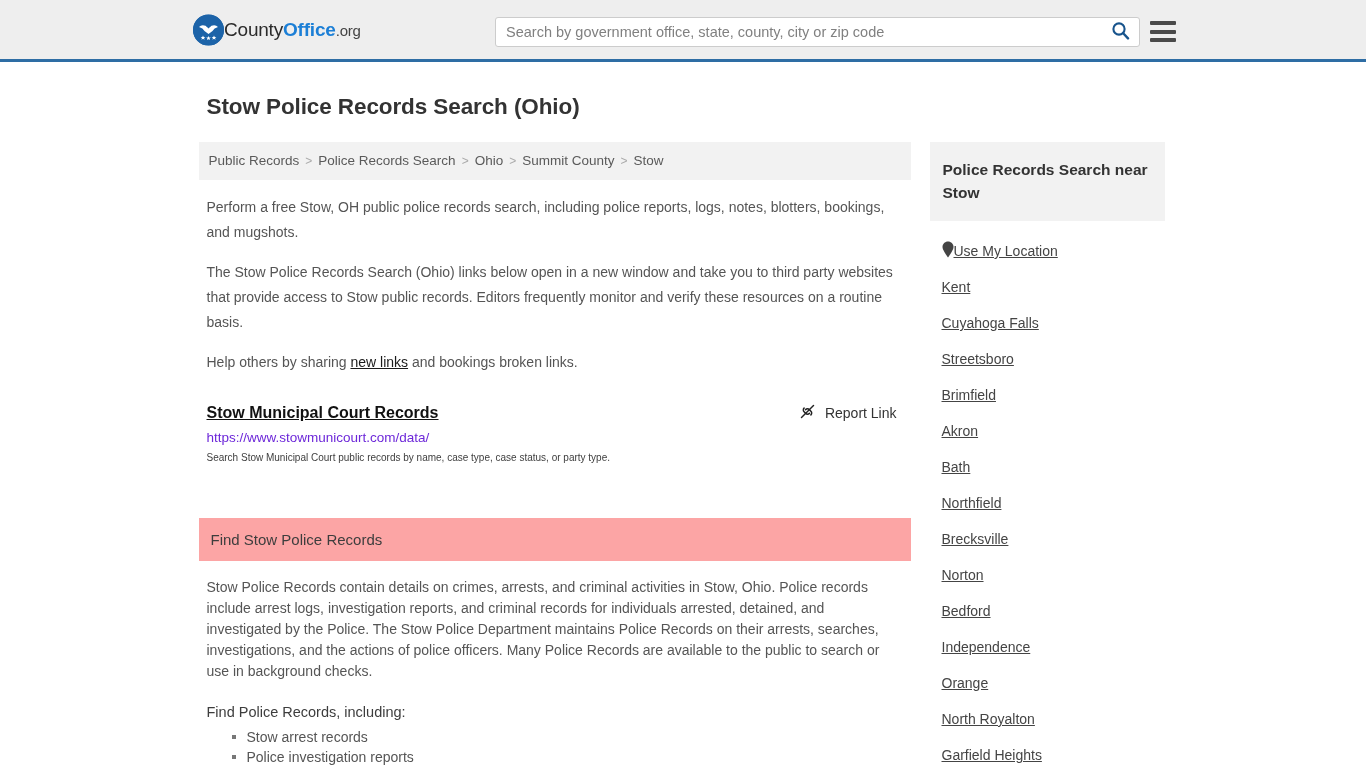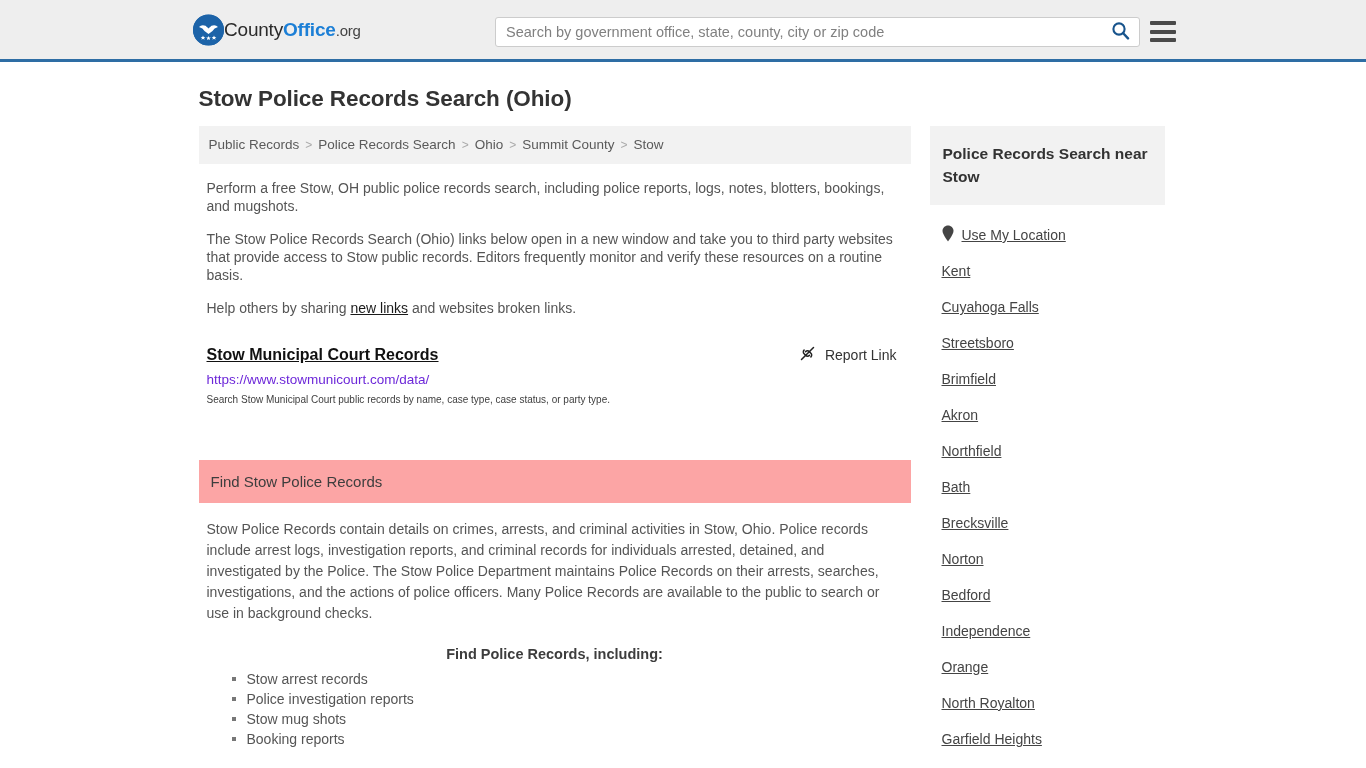--- a/index.html
+++ b/index.html
@@ -97,21 +97,21 @@
     width: 1366px;
     padding: 0;
   }
   .container {
     width: 985px;
     margin: 0 auto;
     padding-left: 0;
     position: relative;
   }
   .page-title {
-    margin: 0;
+    margin: 8px;
     padding: 24px 0 14px 8px;
     font-size: 22.5px;
     font-weight: bold;
     color: #333333;
     letter-spacing: -0.1px;
   }
   .columns {
     display: flex;
     align-items: flex-start;
     gap: 19px;
@@ -134,21 +134,21 @@
   }
   .breadcrumb .sep {
     color: #aaaaaa;
     margin: 0 6px;
     font-size: 12px;
   }
 
   
   .body-text {
     font-size: 14px;
-    line-height: 18px;
+    line-height: 25px;
     color: #555555;
     margin: 15px 0 0 0;
     padding: 0 8px 0 8px;
   }
   .body-text a.plain-link {
     color: #1a1a1a;
     text-decoration: underline;
   }
 
   
@@ -205,23 +205,22 @@
   }
   .section-body p.intro {
     font-size: 14px;
     line-height: 21px;
     color: #555555;
     margin: 16px 0 0 0;
   }
   .sub-head {
     margin: 22px 0 0 0;
     font-size: 14.5px;
-    font-weight: bold;
+    font-weight: normal;
     color: #3d3d3d;
-    text-align: center;
   }
   .record-list {
     margin: 7px 0 0 0;
     padding-left: 40px;
     list-style: none;
   }
   .record-list li {
     font-size: 14px;
     color: #555555;
     line-height: 20px;
@@ -243,21 +242,20 @@
     font-weight: bold;
     color: #333333;
     line-height: 23px;
   }
   .side-links {
     padding: 12px 0 0 12px;
   }
   .side-link-row {
     display: flex;
     align-items: center;
-    gap: 8px;
     height: 36px;
   }
   .side-link {
     font-size: 14px;
     color: #444444;
     text-decoration: underline;
     cursor: pointer;
   }
   .pin-icon { flex: 0 0 auto; display: block; }
 </style>
@@ -309,21 +307,21 @@
     <div class="columns">
 
       <div class="main-col">
 
         <nav class="breadcrumb">
           <a href="#">Public Records</a><span class="sep">&gt;</span><a href="#">Police Records Search</a><span class="sep">&gt;</span><a href="#">Ohio</a><span class="sep">&gt;</span><a href="#">Summit County</a><span class="sep">&gt;</span><a href="#">Stow</a>
         </nav>
 
         <p class="body-text">Perform a free Stow, OH public police records search, including police reports, logs, notes, blotters, bookings, and mugshots.</p>
         <p class="body-text">The Stow Police Records Search (Ohio) links below open in a new window and take you to third party websites that provide access to Stow public records. Editors frequently monitor and verify these resources on a routine basis.</p>
-        <p class="body-text"><span>Help others by sharing </span><a class="plain-link" href="#">new links</a><span> and websites broken links.</span></p>
+        <p class="body-text"><span>Help others by sharing </span><a class="plain-link" href="#">new links</a><span> and bookings broken links.</span></p>
 
         <div class="result-block">
           <div class="result-head">
             <a class="result-title" href="#">Stow Municipal Court Records</a>
             <div class="report-link">
               <span>
                 <svg width="17" height="17" viewBox="0 0 17 17" aria-hidden="true">
                   <path d="M6.6 6.6 a2.6 2.6 0 0 1 3.7 0 l1.6 1.6 a2.6 2.6 0 0 1 0 3.7" fill="none" stroke="#222222" stroke-width="1.5" stroke-linecap="round"></path>
                   <path d="M10.4 10.4 a2.6 2.6 0 0 1 -3.7 0 l-1.6 -1.6 a2.6 2.6 0 0 1 0 -3.7" fill="none" stroke="#222222" stroke-width="1.5" stroke-linecap="round"></path>
                   <line x1="2.5" y1="14.5" x2="14.5" y2="2.5" stroke="#222222" stroke-width="1.5" stroke-linecap="round"></line>
@@ -374,24 +372,24 @@
           <div class="side-link-row">
             <span class="side-link">Streetsboro</span>
           </div>
           <div class="side-link-row">
             <span class="side-link">Brimfield</span>
           </div>
           <div class="side-link-row">
             <span class="side-link">Akron</span>
           </div>
           <div class="side-link-row">
+            <span class="side-link">Bath</span>
+          </div>
+          <div class="side-link-row">
             <span class="side-link">Northfield</span>
-          </div>
-          <div class="side-link-row">
-            <span class="side-link">Bath</span>
           </div>
           <div class="side-link-row">
             <span class="side-link">Brecksville</span>
           </div>
           <div class="side-link-row">
             <span class="side-link">Norton</span>
           </div>
           <div class="side-link-row">
             <span class="side-link">Bedford</span>
           </div>

